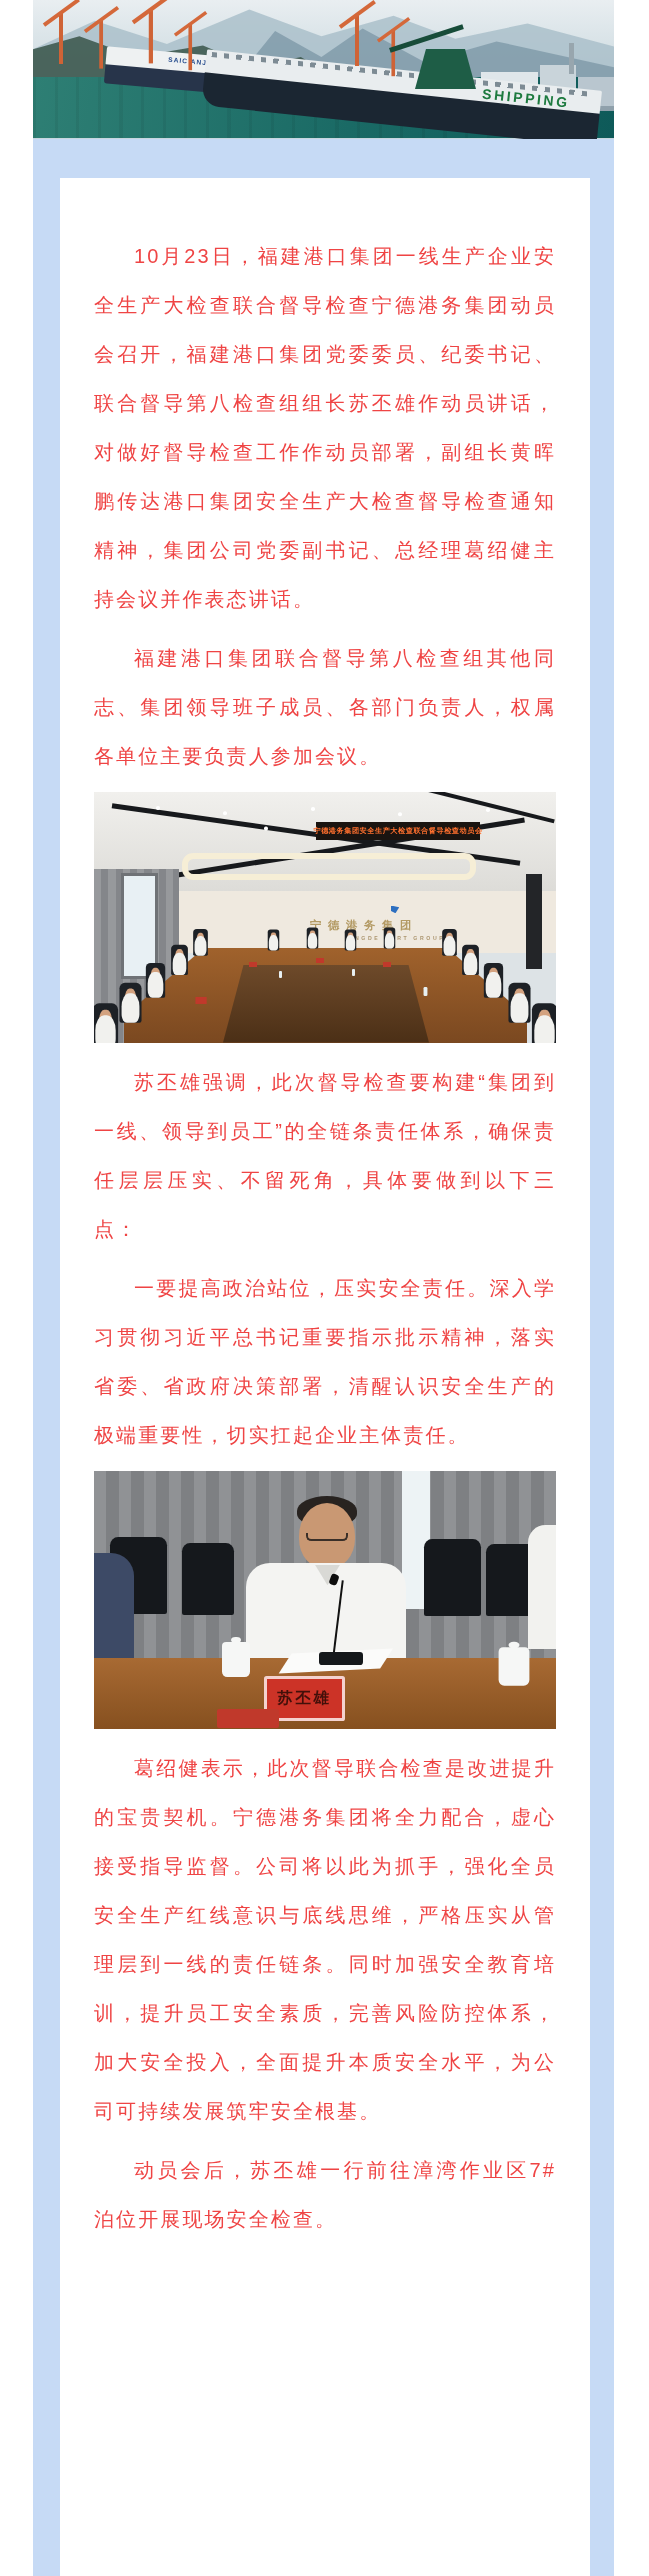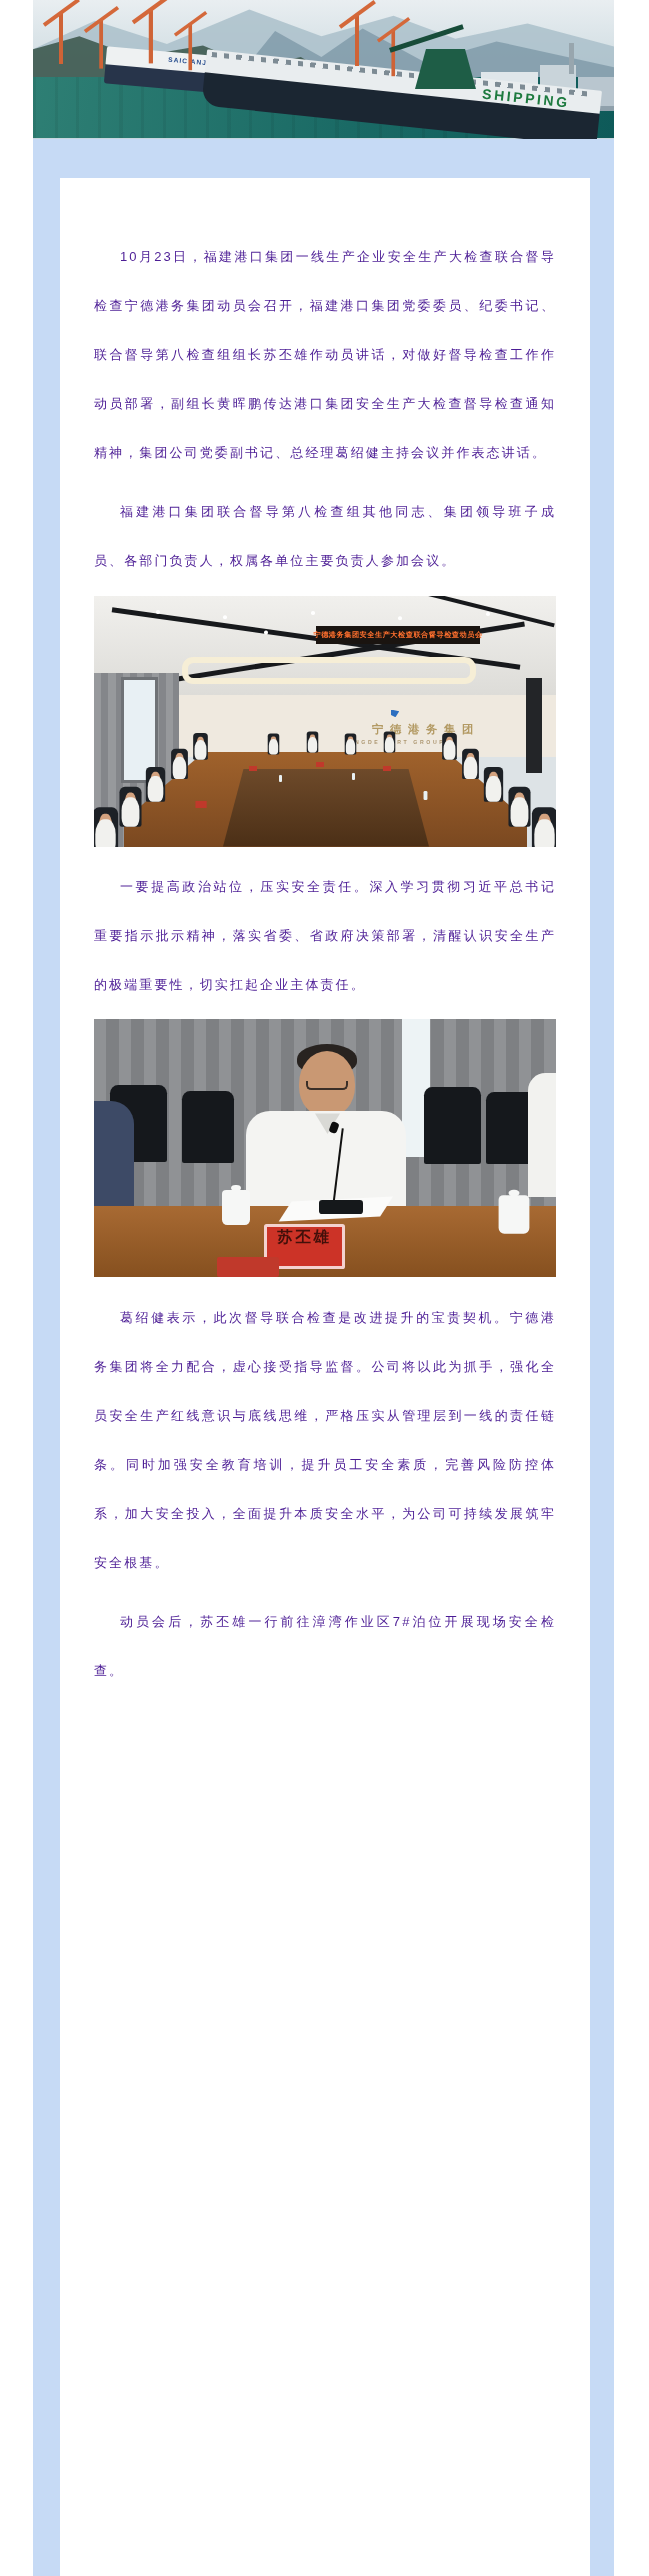--- a/index.html
+++ b/index.html
@@ -9,22 +9,22 @@
     font-family:"Liberation Sans", sans-serif; color:#1a1a1a; overflow:hidden;
   }
   .abs { position:absolute; }
 
   
   .header-photo { left:33px; top:0; width:581px; height:139px; overflow:hidden; background:#c7d6dd; }
   .blue-band   { left:33px; top:139px; width:581px; height:3463px; background:#c6daf5; }
   .card        { left:60px; top:178px; width:530px; height:3258px; background:#ffffff; }
   .card-content{ padding:54px 34px 20.6px 34px; }
   .card-content p {
-    font-size:13px; line-height:49px; letter-spacing:2.1px; text-align:justify;
-    text-indent:2em; color:#4c1d95; font-weight:500; margin:0 0 10.3px 0;
+    font-size:20px; line-height:49px; letter-spacing:2.1px; text-align:justify;
+    text-indent:2em; color:#ef4444; font-weight:500; margin:0 0 10.3px 0;
   }
   .photo { position:relative; overflow:hidden; margin:0 0 15.5px 0; width:462px; background:#dde3e6; }
   .photo-meeting { height:251px; }
   .photo-speaker { height:258px; }
 
   
   .hp-sky { left:0; top:0; width:581px; height:82px;
             background:linear-gradient(180deg,#e9eef1 0%, #d3dfe4 70%, #c3d4da 100%); }
   .hp-svg { left:0; top:0; width:581px; height:88px; }
   .hp-water { left:0; top:77px; width:581px; height:61px;
@@ -54,21 +54,21 @@
   
   .mt-ceiling { left:0; top:0; width:462px; height:99px; background:linear-gradient(180deg,#f1f0ed,#dddcd8); }
   .mt-beam { height:5.2px; background:#17191c; }
   .mt-cove { left:88px; top:61px; width:294px; height:27px; border:6.7px solid #f6eed6; border-radius:11.3px; background:transparent; }
   .mt-light { left:62px; top:14.4px; width:3.6px; height:3.6px; border-radius:50%; background:#ffffff;
               box-shadow:67px 5.2px 0 #fff, 155px 1px 0 #fff, 242px 6.2px 0 #fff, 330px 2.1px 0 #fff, 108px 20.6px 0 #fff, 289px 23px 0 #fff; }
   .mt-wall { left:0; top:99px; width:462px; height:62px; background:#efe9df; }
   .mt-banner { left:222px; top:30px; width:164px; height:18.5px; background:#1a1410; display:flex; align-items:center; justify-content:center; }
   .mt-banner span { font-size:7.2px; font-weight:700; color:#ff702e; letter-spacing:0.5px; white-space:nowrap; }
   .mt-logo { left:297px; top:114px; width:8.2px; height:7.7px; background:#2d6fc0; clip-path:polygon(0 0,100% 20%,55% 100%,0 70%); }
-  .mt-wallcn { left:216px; top:126px; width:170px; text-align:right; font-size:11.3px; font-weight:700;
+  .mt-wallcn { left:216px; top:126px; width:170px; text-align:left; font-size:11.3px; font-weight:700;
                color:#b39a64; letter-spacing:6.7px; }
   .mt-wallen { left:216px; top:143px; width:170px; text-align:center; font-size:5.2px; font-weight:700;
                color:#ac9670; letter-spacing:2.6px; }
   .mt-curtain { left:0; top:77px; width:85px; height:174px;
                 background:repeating-linear-gradient(90deg,#97999c 0 7.2px,#84868a 7.2px 14.4px); }
   .mt-window { left:27px; top:81px; width:37px; height:106px; background:#e8f0f4; border:3.1px solid #6f7276; }
   .mt-speaker-col { left:432px; top:82px; width:15.5px; height:95px; background:#232528; }
   .mt-table { left:30px; top:156px; width:403px; height:96px;
               background:linear-gradient(180deg,#a0622c,#7a4820);
               clip-path:polygon(20% 0, 80% 0, 108% 100%, -8% 100%); }
@@ -94,21 +94,21 @@
   .sp-glasses { left:212px; top:62px; width:42px; height:8.2px; border-bottom:2.1px solid #3a2f28;
                 border-left:2.1px solid #3a2f28; border-right:2.1px solid #3a2f28; border-radius:0 0 5.2px 5.2px; }
   .sp-body { left:152px; top:92px; width:160px; height:100px; background:#f4f4f2; border-radius:24px 24px 0 0; }
   .sp-collar { left:221px; top:94px; width:25px; height:20.6px; background:#d9d9d5; clip-path:polygon(50% 100%,0 0,100% 0); }
   .sp-table { left:0; top:187px; width:462px; height:71px; background:linear-gradient(180deg,#a86a33,#86501f); }
   .sp-paper { left:193px; top:180px; width:98px; height:19.6px; background:#fbfbfa; transform:skewX(-35deg) rotate(-3deg); }
   .sp-micstem { left:243px; top:109px; width:2.1px; height:78px; background:#121212; transform:rotate(7deg); }
   .sp-michead { left:236px; top:103px; width:7.7px; height:11.3px; background:#0d0d0d; border-radius:3.1px; transform:rotate(20deg); }
   .sp-micbase { left:225px; top:181px; width:44px; height:13.4px; background:#15181b; border-radius:3.1px; }
   .sp-np { left:170px; top:205px; width:81px; height:45px; background:#cc3327; border:3.6px solid rgba(255,255,255,.78);
-           border-radius:2.6px; display:flex; align-items:flex-start; justify-content:center; }
+           border-radius:2.6px; display:flex; align-items:center; justify-content:center; }
   .sp-np span { font-size:15.5px; font-weight:700; color:#43100a; letter-spacing:2.6px; }
   .sp-cup { width:28px; height:35px; background:#f6f7f6; border-radius:4.1px 4.1px 5.2px 5.2px; }
   .sp-cup::after { content:""; position:absolute; left:9.3px; top:-5.2px; width:9.3px; height:6.2px; background:#f6f7f6; border-radius:50%; }
   .sp-np2 { left:123px; top:238px; width:62px; height:19.6px; background:#c0392b; border-radius:2.1px; }
 </style>
 </head>
 <body>
 
 <div class="abs header-photo">
   <div class="abs hp-sky"></div>
@@ -187,20 +187,21 @@
       <div class="abs seat" style="left:281px;top:125px;transform:scale(.55);"></div>
       <div class="abs mt-np" style="left:155px;top:170px;"></div>
       <div class="abs mt-np" style="left:222px;top:166px;"></div>
       <div class="abs mt-np" style="left:289px;top:170px;"></div>
       <div class="abs mt-np" style="left:103px;top:206px;transform:scale(1.4);"></div>
       <div class="abs mt-bottle" style="left:185px;top:179px;"></div>
       <div class="abs mt-bottle" style="left:258px;top:177px;"></div>
       <div class="abs mt-bottle" style="left:330px;top:196px;transform:scale(1.3);"></div>
     </div>
 
+    <p>苏丕雄强调，此次督导检查要构建“集团到一线、领导到员工”的全链条责任体系，确保责任层层压实、不留死角，具体要做到以下三点：</p>
     <p>一要提高政治站位，压实安全责任。深入学习贯彻习近平总书记重要指示批示精神，落实省委、省政府决策部署，清醒认识安全生产的极端重要性，切实扛起企业主体责任。</p>
 
     <div class="photo photo-speaker">
       <div class="abs sp-bg"></div>
       <div class="abs sp-window"></div>
       <div class="abs sp-chair" style="left:15.5px;top:66px;width:57px;height:77px;"></div>
       <div class="abs sp-chair" style="left:88px;top:72px;width:52px;height:72px;"></div>
       <div class="abs sp-chair" style="left:330px;top:68px;width:57px;height:77px;"></div>
       <div class="abs sp-chair" style="left:392px;top:73px;width:52px;height:72px;"></div>
       <div class="abs sp-shoulderL"></div>

